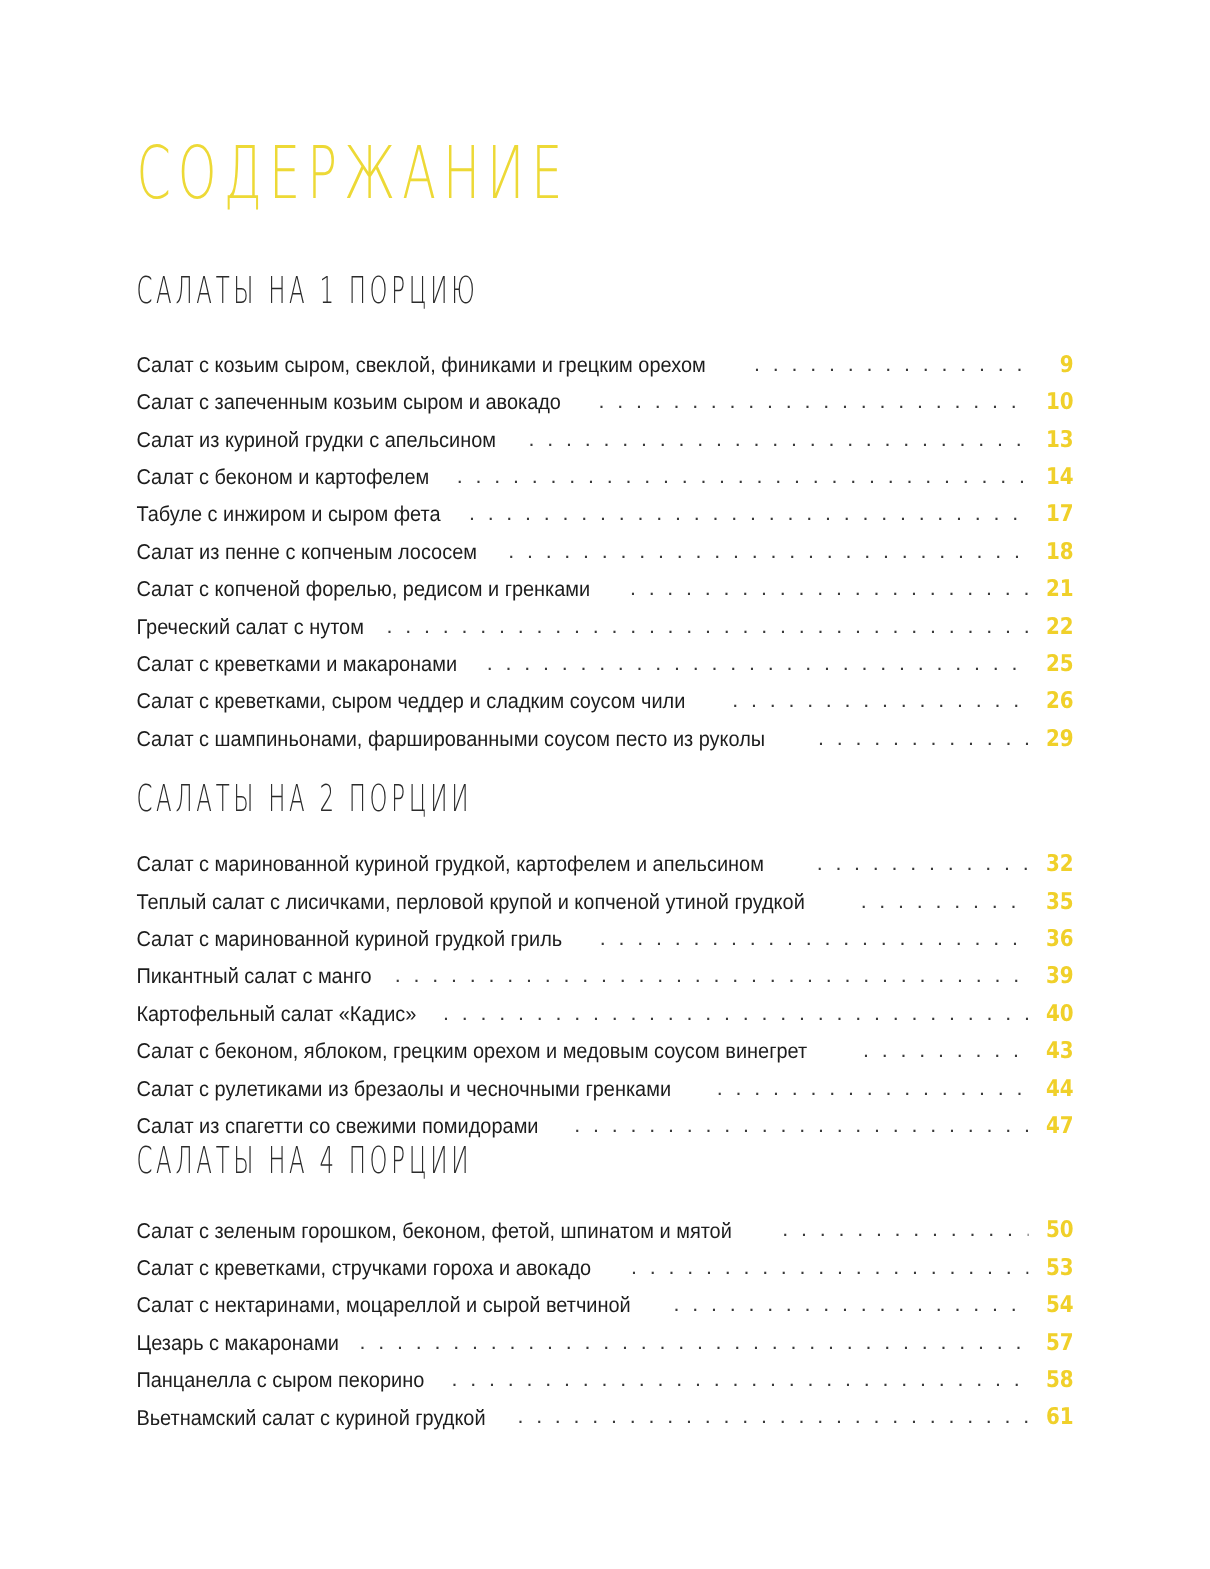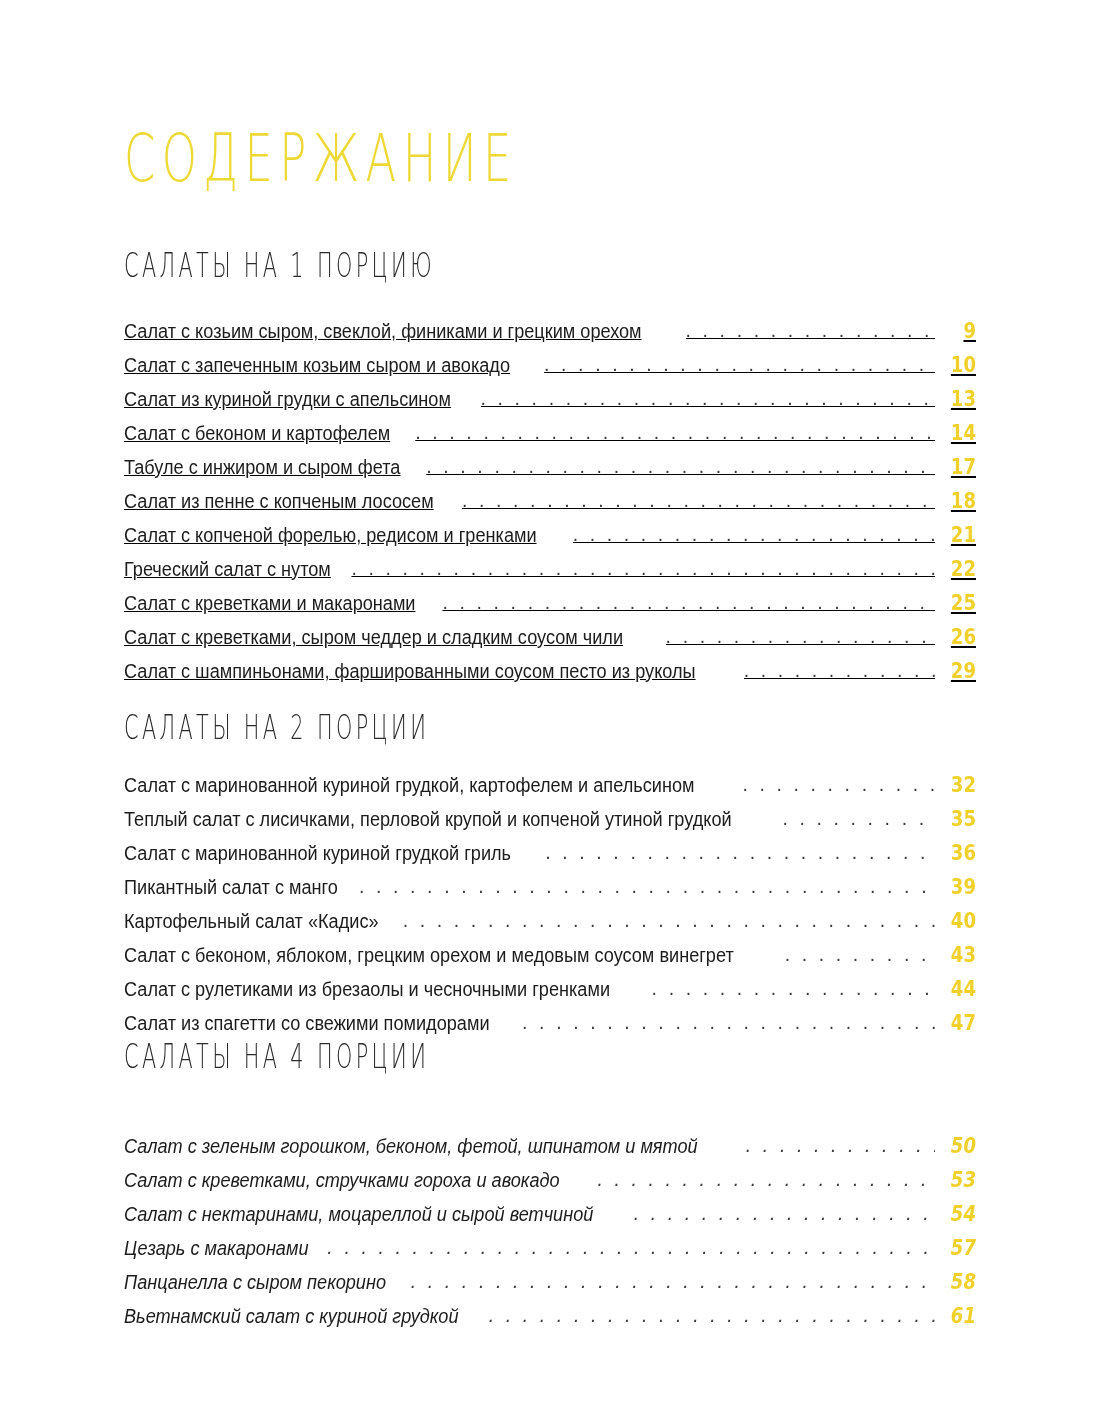--- a/index.html
+++ b/index.html
@@ -63,23 +63,23 @@
     transform: scaleX(0.80) scaleY(1.30);
     transform-origin: left top;
     white-space: nowrap;
   }
 
   .section-list {
     list-style: none;
     margin: 0;
     padding: 0;
   }
-  .section-1 .section-list { margin-top: 40px; text-decoration: underline; }
+  .section-1 .section-list { margin-top: 40px; }
   .section-2 .section-list { margin-top: 32px; }
-  .section-3 .section-list { margin-top: 64px; font-style: italic; }
+  .section-3 .section-list { margin-top: 36px; }
 
   .toc-entry {
     display: flex;
     align-items: baseline;
     height: 34px;
     line-height: 34px;
     width: 852px;
     overflow: hidden;
   }
 

